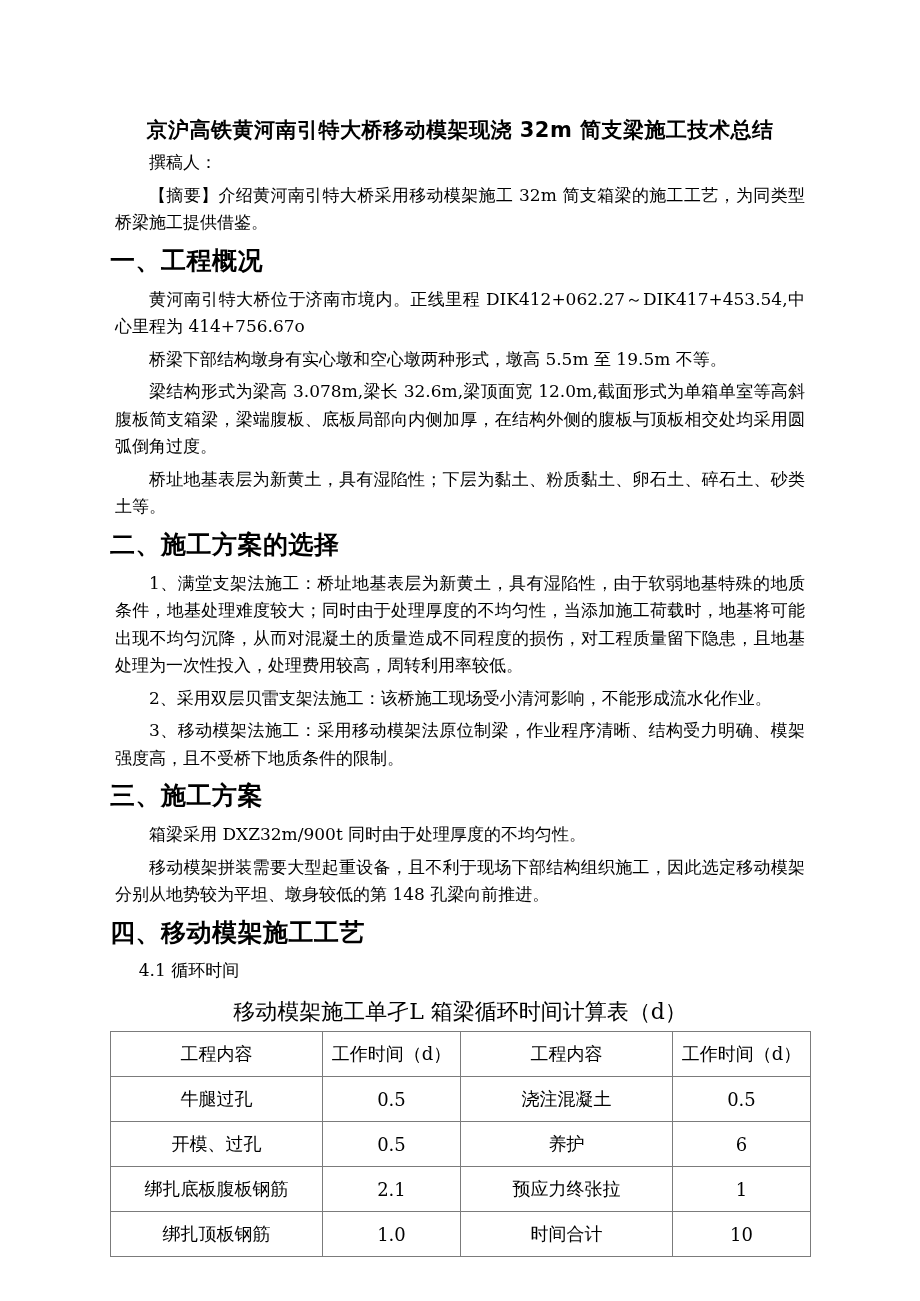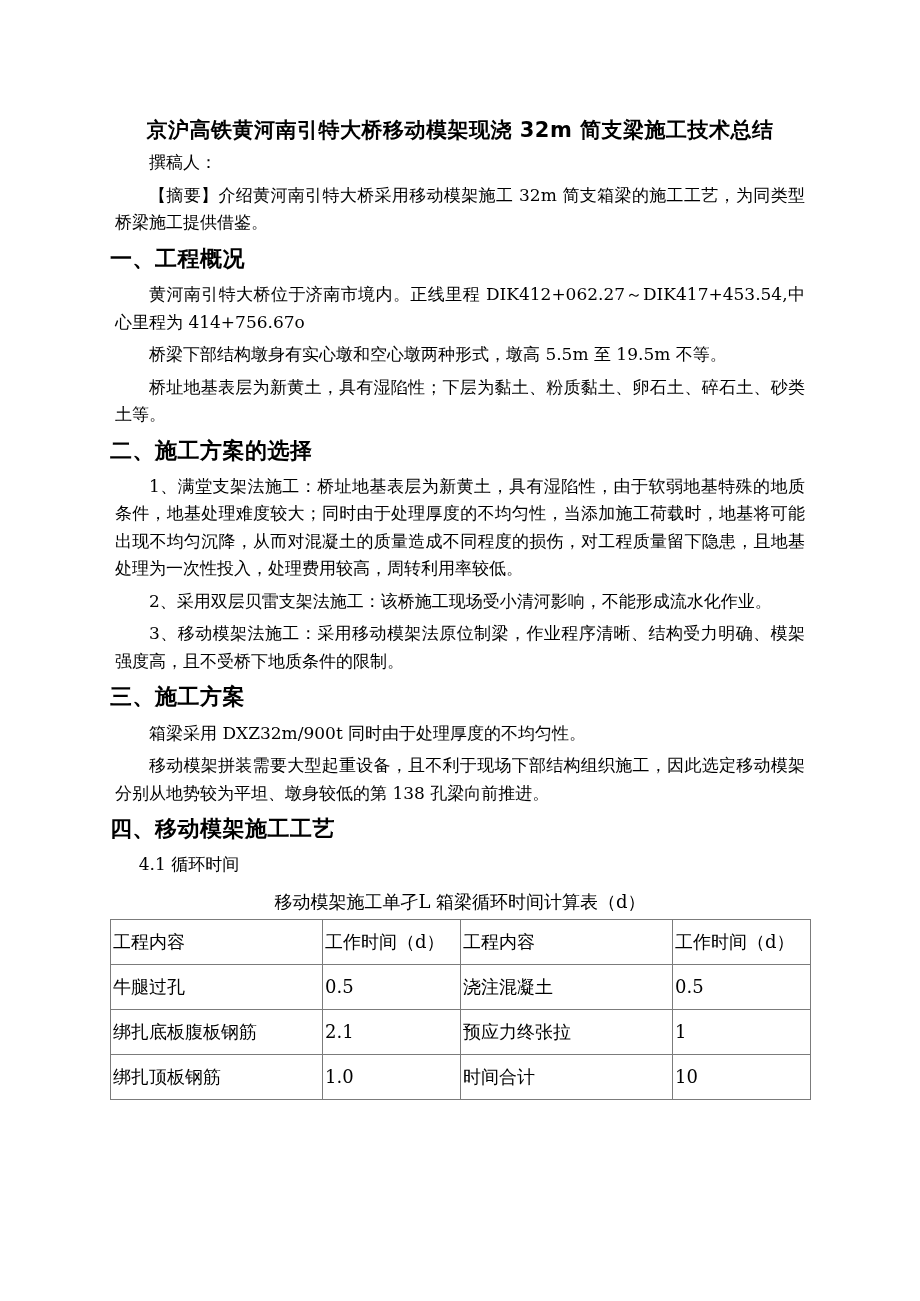--- a/index.html
+++ b/index.html
@@ -11,30 +11,30 @@
   .doc-title{font-family:"DejaVu Sans","Liberation Sans",sans-serif;
              font-weight:bold;font-size:21px;text-align:center;
              letter-spacing:.5px;margin:0;padding-top:117px;line-height:1.3;}
 
   p.body{font-size:17px;line-height:1.62;margin:5px;text-align:justify;
          text-justify:inter-ideograph;letter-spacing:0;}
   p.indent{text-indent:2em;}
   p.indent1{text-indent:1.4em;}
 
   h2.sec{font-family:"DejaVu Sans","Liberation Sans",sans-serif;
-         font-weight:bold;font-size:22px;margin:0;line-height:1.55;
+         font-weight:bold;font-size:25px;margin:0;line-height:1.55;
          letter-spacing:.5px;text-indent:0;}
 
-  .tbl-caption{font-size:18px;text-align:center;margin:0;line-height:1.6;
+  .tbl-caption{font-size:22px;text-align:center;margin:0;line-height:1.6;
                padding-top:4px;}
 
   table.cycle{border-collapse:collapse;width:700px;margin:2px 0 0 0;
               table-layout:fixed;}
   table.cycle td{border:1.3px solid #7b7b7b;height:44px;
-                 text-align:left;vertical-align:middle;
+                 text-align:center;vertical-align:middle;
                  font-size:18px;padding:0 2px;}
   table.cycle col.c1{width:212px;}
   table.cycle col.c2{width:138px;}
   table.cycle col.c3{width:212px;}
   table.cycle col.c4{width:138px;}
   .num{font-family:"DejaVu Serif","Liberation Serif",serif;}
 </style>
 </head>
 <body>
 
@@ -43,30 +43,31 @@
 
     <h1 class="doc-title">京沪高铁黄河南引特大桥移动模架现浇 32m 简支梁施工技术总结</h1>
 
     <p class="body indent">撰稿人：</p>
 
     <p class="body indent">【摘要】介绍黄河南引特大桥采用移动模架施工 32m 简支箱梁的施工工艺，为同类型桥梁施工提供借鉴。</p>
 
     <h2 class="sec">一、工程概况</h2>
     <p class="body indent">黄河南引特大桥位于济南市境内。正线里程 DIK412+062.27～DIK417+453.54,中心里程为 414+756.67o</p>
     <p class="body indent">桥梁下部结构墩身有实心墩和空心墩两种形式，墩高 5.5m 至 19.5m 不等。</p>
+    <p class="body indent">梁结构形式为梁高 3.078m,梁长 32.6m,梁顶面宽 12.0m,截面形式为单箱单室等高斜腹板简支箱梁，梁端腹板、底板局部向内侧加厚，在结构外侧的腹板与顶板相交处均采用圆弧倒角过度。</p>
     <p class="body indent">桥址地基表层为新黄土，具有湿陷性；下层为黏土、粉质黏土、卵石土、碎石土、砂类土等。</p>
 
     <h2 class="sec">二、施工方案的选择</h2>
     <p class="body indent">1、满堂支架法施工：桥址地基表层为新黄土，具有湿陷性，由于软弱地基特殊的地质条件，地基处理难度较大；同时由于处理厚度的不均匀性，当添加施工荷载时，地基将可能出现不均匀沉降，从而对混凝土的质量造成不同程度的损伤，对工程质量留下隐患，且地基处理为一次性投入，处理费用较高，周转利用率较低。</p>
     <p class="body indent">2、采用双层贝雷支架法施工：该桥施工现场受小清河影响，不能形成流水化作业。</p>
     <p class="body indent">3、移动模架法施工：采用移动模架法原位制梁，作业程序清晰、结构受力明确、模架强度高，且不受桥下地质条件的限制。</p>
 
     <h2 class="sec">三、施工方案</h2>
     <p class="body indent">箱梁采用 DXZ32m/900t 同时由于处理厚度的不均匀性。</p>
-    <p class="body indent">移动模架拼装需要大型起重设备，且不利于现场下部结构组织施工，因此选定移动模架分别从地势较为平坦、墩身较低的第 138 孔梁向前推进。</p>
+    <p class="body indent">移动模架拼装需要大型起重设备，且不利于现场下部结构组织施工，因此选定移动模架分别从地势较为平坦、墩身较低的第 148 孔梁向前推进。</p>
 
     <h2 class="sec">四、移动模架施工工艺</h2>
     <p class="body indent1">4.1 循环时间</p>
 
     <p class="tbl-caption">移动模架施工单孑L 箱梁循环时间计算表（d）</p>
 
     <table class="cycle">
       <colgroup>
           <col class="c1">
           <col class="c2">
@@ -80,20 +81,26 @@
           <td>工程内容</td>
           <td>工作时间（d）</td>
         </tr>
         <tr>
           <td>牛腿过孔</td>
           <td class="num">0.5</td>
           <td>浇注混凝土</td>
           <td class="num">0.5</td>
         </tr>
         <tr>
+          <td>开模、过孔</td>
+          <td class="num">0.5</td>
+          <td>养护</td>
+          <td class="num">6</td>
+        </tr>
+        <tr>
           <td>绑扎底板腹板钢筋</td>
           <td class="num">2.1</td>
           <td>预应力终张拉</td>
           <td class="num">1</td>
         </tr>
         <tr>
           <td>绑扎顶板钢筋</td>
           <td class="num">1.0</td>
           <td>时间合计</td>
           <td class="num">10</td>

